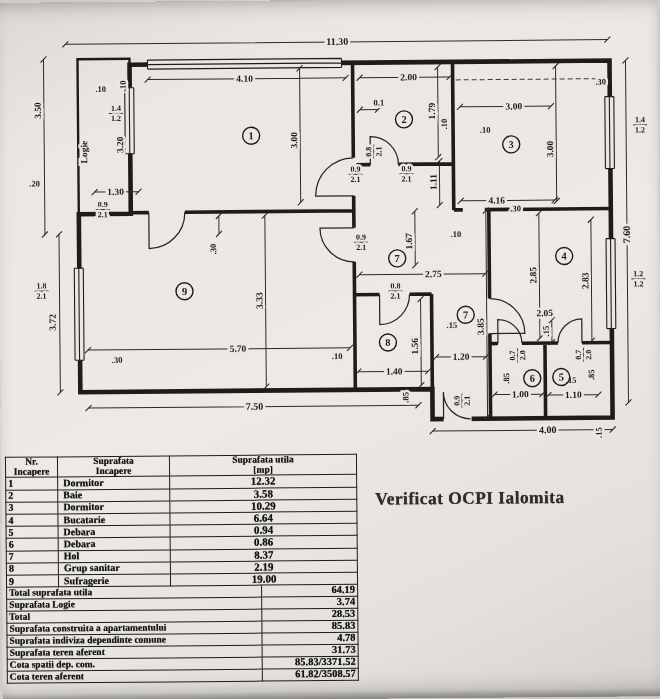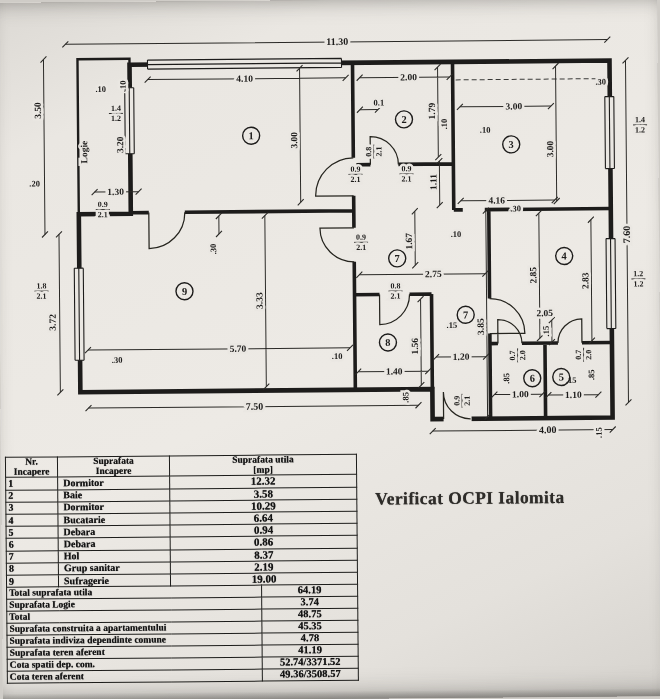--- a/index.html
+++ b/index.html
@@ -18,21 +18,21 @@
   .winfill{fill:#eae7e2;stroke:none}
   .tablewrap{position:absolute;left:4px;top:454px;}
   table{border-collapse:collapse;table-layout:fixed;width:351px;font-family:"Liberation Serif",serif;
     font-weight:bold;color:#141414;text-shadow:0 0 .7px #3c3c3c;}
   th,td{border:1.6px solid #1d1d1b;height:11px;padding:0 2px;line-height:1.02;overflow:hidden;white-space:nowrap;}
   th{font-size:9.5px;text-align:center;font-weight:bold;}
   td.nr{font-size:10px;text-align:left;}
   td.nm{font-size:10px;text-align:left;padding-left:5px;}
   td.val{font-size:11px;text-align:center;}
   td.lbl{font-size:9.5px;text-align:left;}
-  td.sval{font-size:10.5px;text-align:center;}
+  td.sval{font-size:10.5px;text-align:right;}
   .stamp{position:absolute;left:374px;top:489px;font-size:17.5px;font-weight:bold;
     letter-spacing:.4px;color:#2e2c29;text-shadow:0 0 .8px #55524e;}
   .photo-edge{position:absolute;left:0;bottom:0;width:100%;height:8px;
     background:linear-gradient(to bottom,rgba(90,88,84,0),rgba(90,88,84,.45));}
 </style>
 </head>
 <body>
 
 <div class="sheet">
 
@@ -318,41 +318,41 @@
           <tr>
             <td class="lbl" colspan="3">Total suprafata utila</td>
             <td class="sval">64.19</td>
           </tr>
           <tr>
             <td class="lbl" colspan="3">Suprafata Logie</td>
             <td class="sval">3.74</td>
           </tr>
           <tr>
             <td class="lbl" colspan="3">Total</td>
-            <td class="sval">48.75</td>
+            <td class="sval">28.53</td>
           </tr>
           <tr>
             <td class="lbl" colspan="3">Suprafata construita a apartamentului</td>
-            <td class="sval">45.35</td>
+            <td class="sval">85.83</td>
           </tr>
           <tr>
             <td class="lbl" colspan="3">Suprafata indiviza dependinte comune</td>
             <td class="sval">4.78</td>
           </tr>
           <tr>
             <td class="lbl" colspan="3">Suprafata teren aferent</td>
-            <td class="sval">41.19</td>
+            <td class="sval">31.73</td>
           </tr>
           <tr>
             <td class="lbl" colspan="3">Cota spatii dep. com.</td>
-            <td class="sval">52.74/3371.52</td>
+            <td class="sval">85.83/3371.52</td>
           </tr>
           <tr>
             <td class="lbl" colspan="3">Cota teren aferent</td>
-            <td class="sval">49.36/3508.57</td>
+            <td class="sval">61.82/3508.57</td>
           </tr>
         </tbody>
     </table>
   </div>
 
   <div class="stamp">Verificat OCPI Ialomita</div>
   <div class="photo-edge"></div>
 </div>
 
 </body></html>

